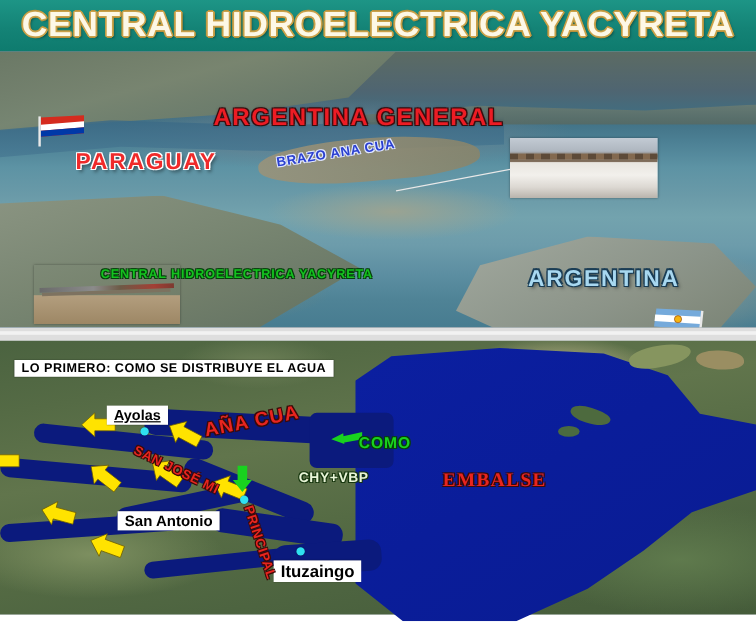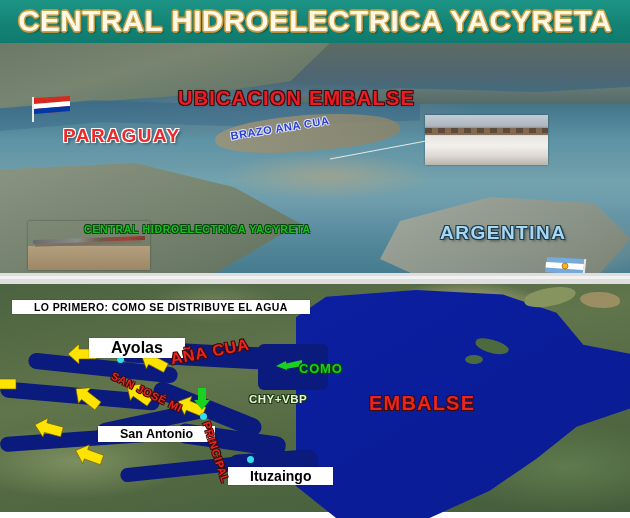--- a/index.html
+++ b/index.html
@@ -137,38 +137,38 @@
   .c4{left:120px;top:345px;width:190px;height:22px;transform:rotate(3deg);border-radius:10px;}
   .c5{left:96px;top:412px;width:120px;height:16px;transform:rotate(-12deg);border-radius:8px;}
   .c6{left:150px;top:400px;width:115px;height:18px;transform:rotate(22deg);border-radius:9px;}
   .c7{left:176px;top:430px;width:110px;height:20px;transform:rotate(8deg);border-radius:9px;}
   .c8{left:258px;top:344px;width:70px;height:46px;border-radius:6px;}
   .c9{left:120px;top:462px;width:130px;height:14px;transform:rotate(-6deg);border-radius:7px;}
   .c10{left:228px;top:452px;width:90px;height:26px;transform:rotate(-4deg);border-radius:10px;}
 
   
   .boxlbl{position:absolute;background:#ffffff;color:#000;font-weight:bold;
-    font-family:"Liberation Sans",sans-serif;padding:1px 22px;white-space:nowrap;
+    font-family:"Liberation Sans",sans-serif;padding:1px 6px;white-space:nowrap;
     box-shadow:0 0 1px rgba(0,0,0,.5);}
   .lbl-lo-primero{left:12px;top:300px;font-size:10.5px;letter-spacing:.4px;}
-  .lbl-ayolas{left:89px;top:338px;font-size:16px;}
+  .lbl-ayolas{left:89px;top:338px;font-size:12px;text-decoration:underline;}
   .lbl-sanantonio{left:98px;top:426px;font-size:12.5px;}
   .lbl-ituzaingo{left:228px;top:467px;font-size:14px;}
 
   .lbl-anacua{left:170px;top:343px;font-size:16px;color:#e8251f;letter-spacing:1px;
     transform:rotate(-11deg);
     text-shadow:-1px -1px 0 #3d0a08,1px -1px 0 #3d0a08,-1px 1px 0 #3d0a08,1px 1px 0 #3d0a08;}
   .lbl-sanjose{left:108px;top:386px;font-size:11px;color:#e8251f;letter-spacing:.6px;
     transform:rotate(26deg);
     text-shadow:-.9px -.9px 0 #3d0a08,.9px -.9px 0 #3d0a08,-.9px .9px 0 #3d0a08,.9px .9px 0 #3d0a08;}
   .lbl-principal{left:212px;top:420px;font-size:11px;color:#e8251f;letter-spacing:.6px;
     transform:rotate(72deg);transform-origin:left top;
     text-shadow:-.9px -.9px 0 #3d0a08,.9px -.9px 0 #3d0a08,-.9px .9px 0 #3d0a08,.9px .9px 0 #3d0a08;}
-  .lbl-embalse{left:369px;top:392px;font-size:20px;color:#e8251f;letter-spacing:1.2px;
-    text-shadow:-1px -1px 0 #3d0a08,1px -1px 0 #3d0a08,-1px 1px 0 #3d0a08,1px 1px 0 #3d0a08;}
+  .lbl-embalse{left:369px;top:392px;font-size:16px;color:#e8251f;letter-spacing:1.2px;
+    text-shadow:-1px -1px 0 #3d0a08,1px -1px 0 #3d0a08,-1px 1px 0 #3d0a08,1px 1px 0 #3d0a08;font-family:Liberation Serif, serif;}
   .lbl-vbac{left:299px;top:361px;font-size:13px;color:#19d21f;letter-spacing:.8px;
     text-shadow:-.9px -.9px 0 #08400a,.9px -.9px 0 #08400a,-.9px .9px 0 #08400a,.9px .9px 0 #08400a;}
   .lbl-chyvbp{left:209px;top:393px;font-size:11.5px;color:#e9f5d8;letter-spacing:.5px;
     text-shadow:-.9px -.9px 0 #17370f,.9px -.9px 0 #17370f,-.9px .9px 0 #17370f,.9px .9px 0 #17370f;padding-left:40px;}
 
   .citydot{position:absolute;width:7px;height:7px;border-radius:50%;
     background:#2fe0f0;box-shadow:0 0 1px rgba(0,0,0,.6);}
 </style>
 </head>
 <body>
@@ -213,21 +213,21 @@
     <svg style="position:absolute;left:330px;top:96px;" width="100" height="26">
       <line x1="0" y1="20" x2="96" y2="2" stroke="#e8e8e8" stroke-width="1"></line>
     </svg>
 
     <div class="inset inset-dam">
       <div class="damwater"></div>
         <div class="damwall"></div>
         <div class="damdeck"></div>
     </div>
 
-    <div class="lbl lbl-ubicacion">UBICACION EMBALSE</div>
+    <div class="lbl lbl-ubicacion">ARGENTINA GENERAL</div>
     <div class="lbl lbl-paraguay">PARAGUAY</div>
     <div class="lbl lbl-brazo">BRAZO ANA CUA</div>
     <div class="lbl lbl-central-green">CENTRAL HIDROELECTRICA YACYRETA</div>
   </div>
 
   <div class="lbl lbl-argentina">ARGENTINA</div>
 
   <div class="gap"></div>
 
   <div class="panel-bot">

